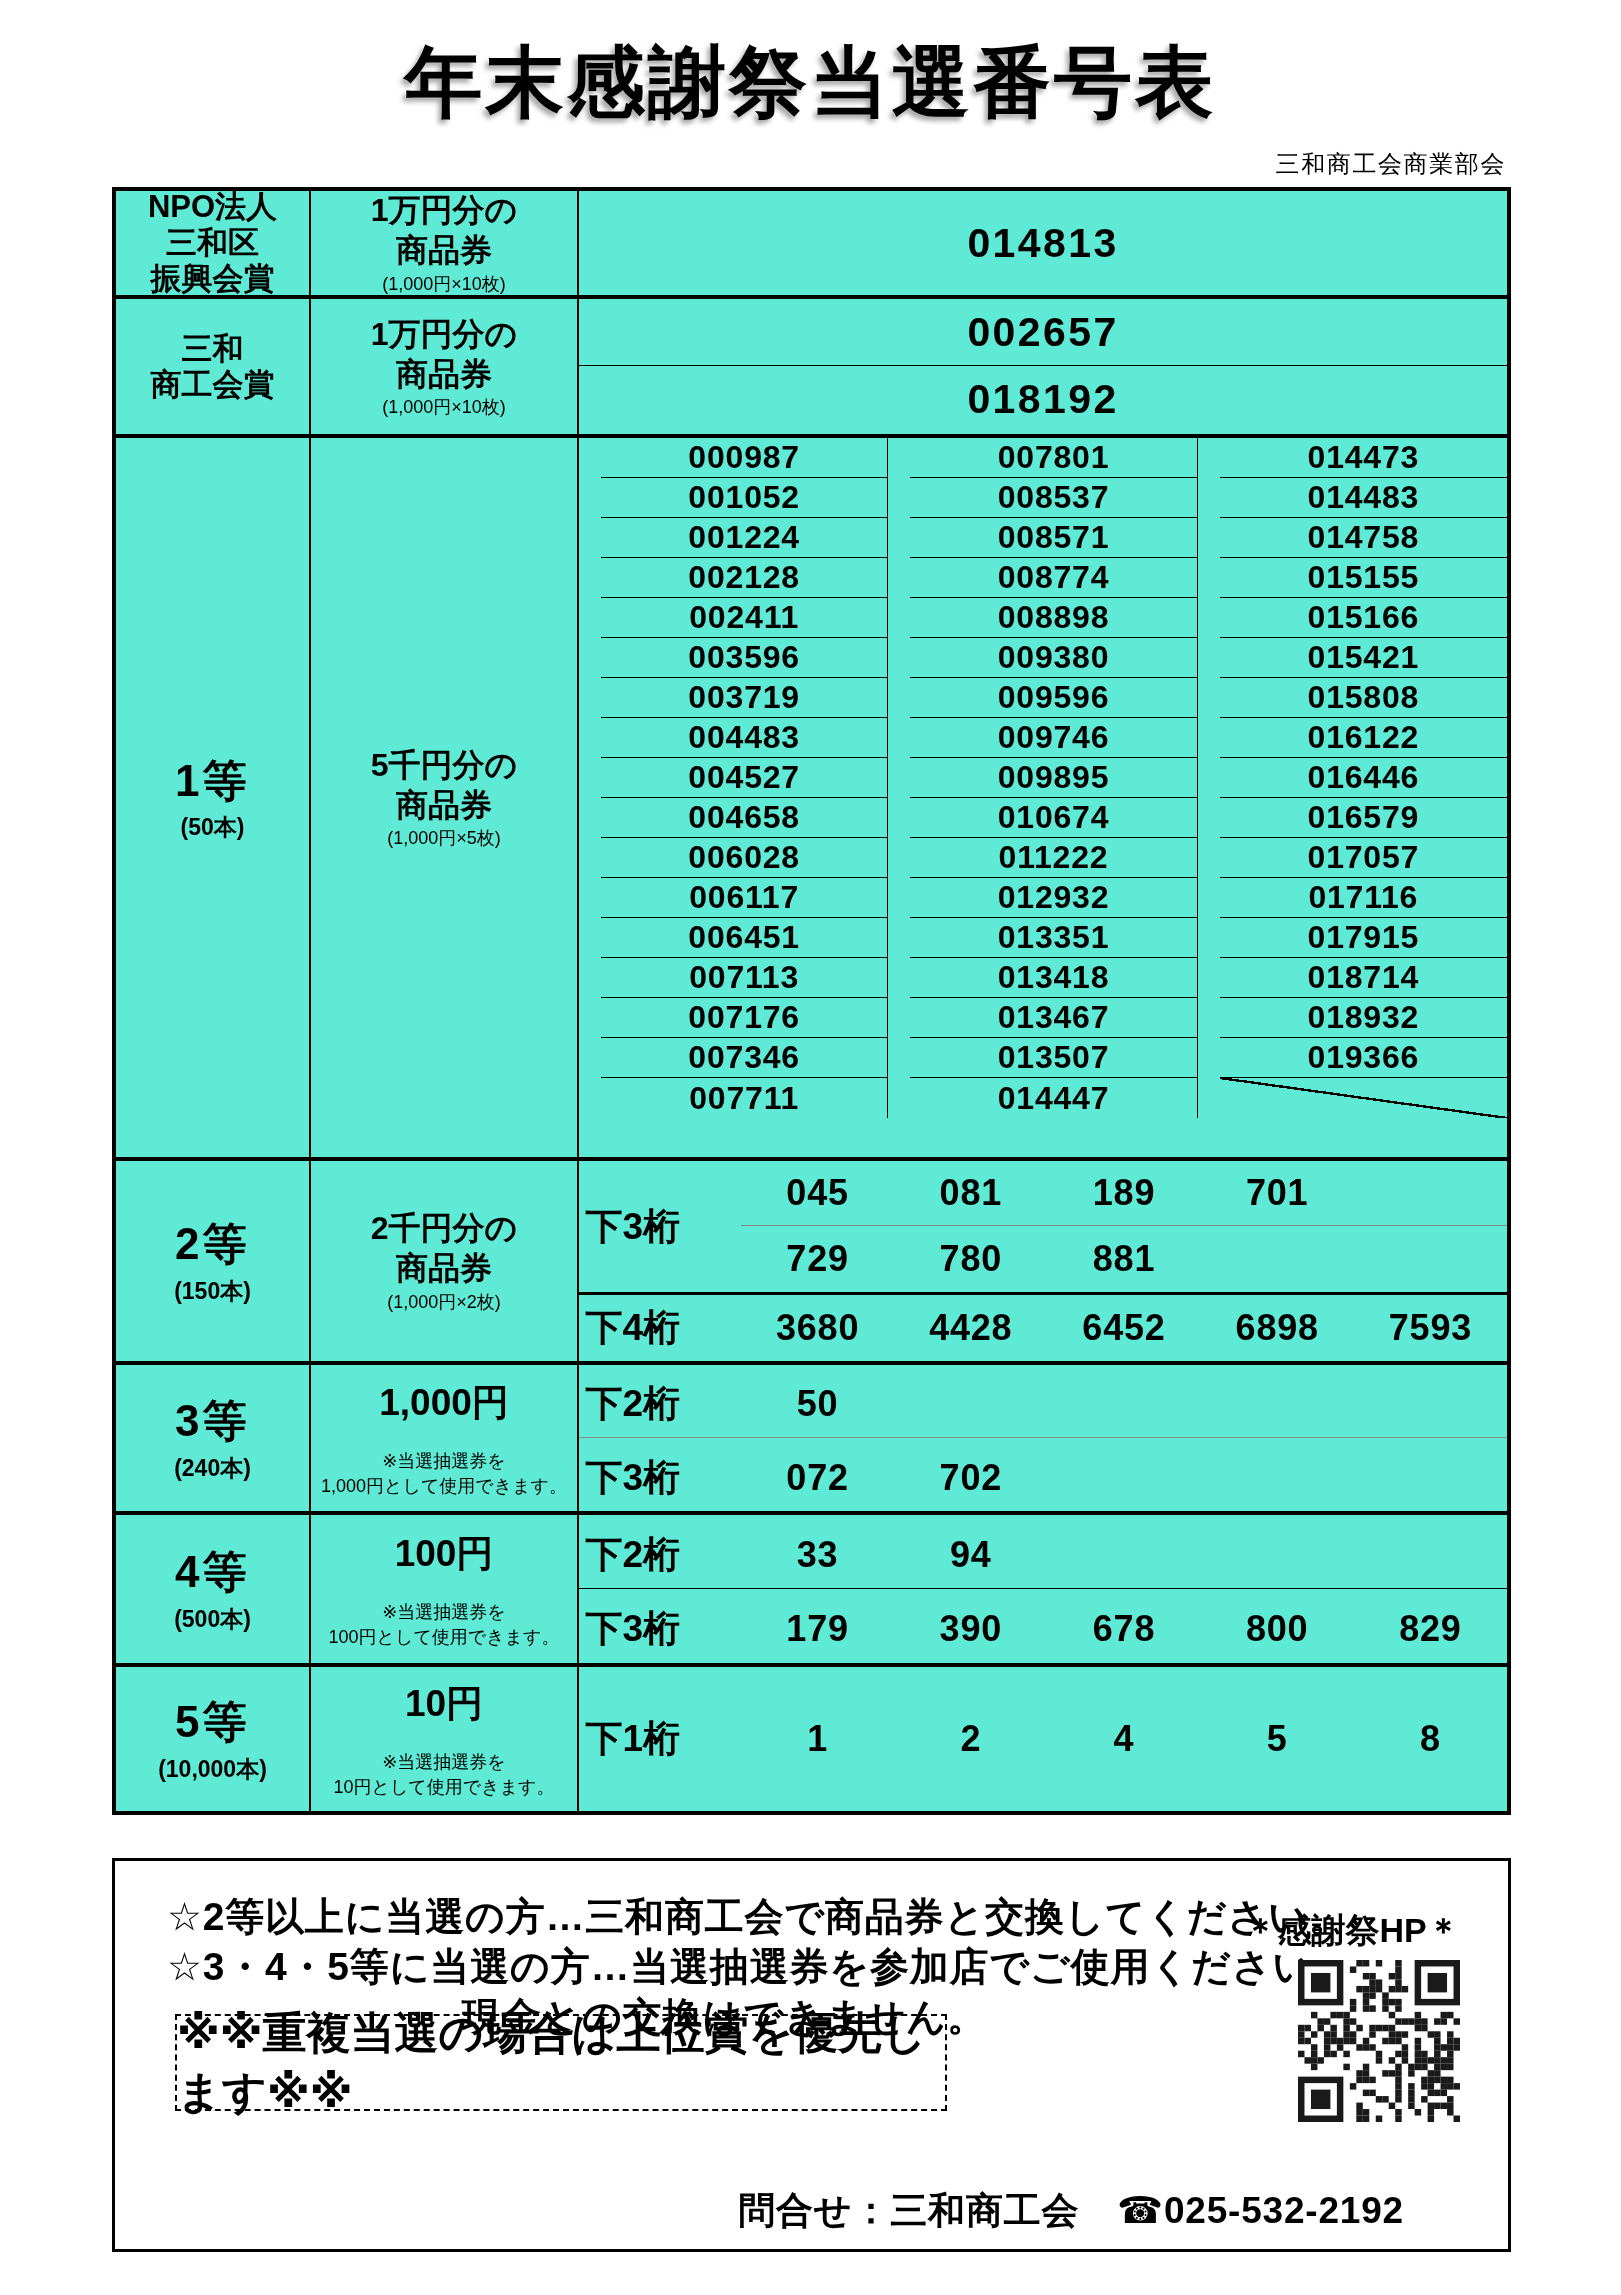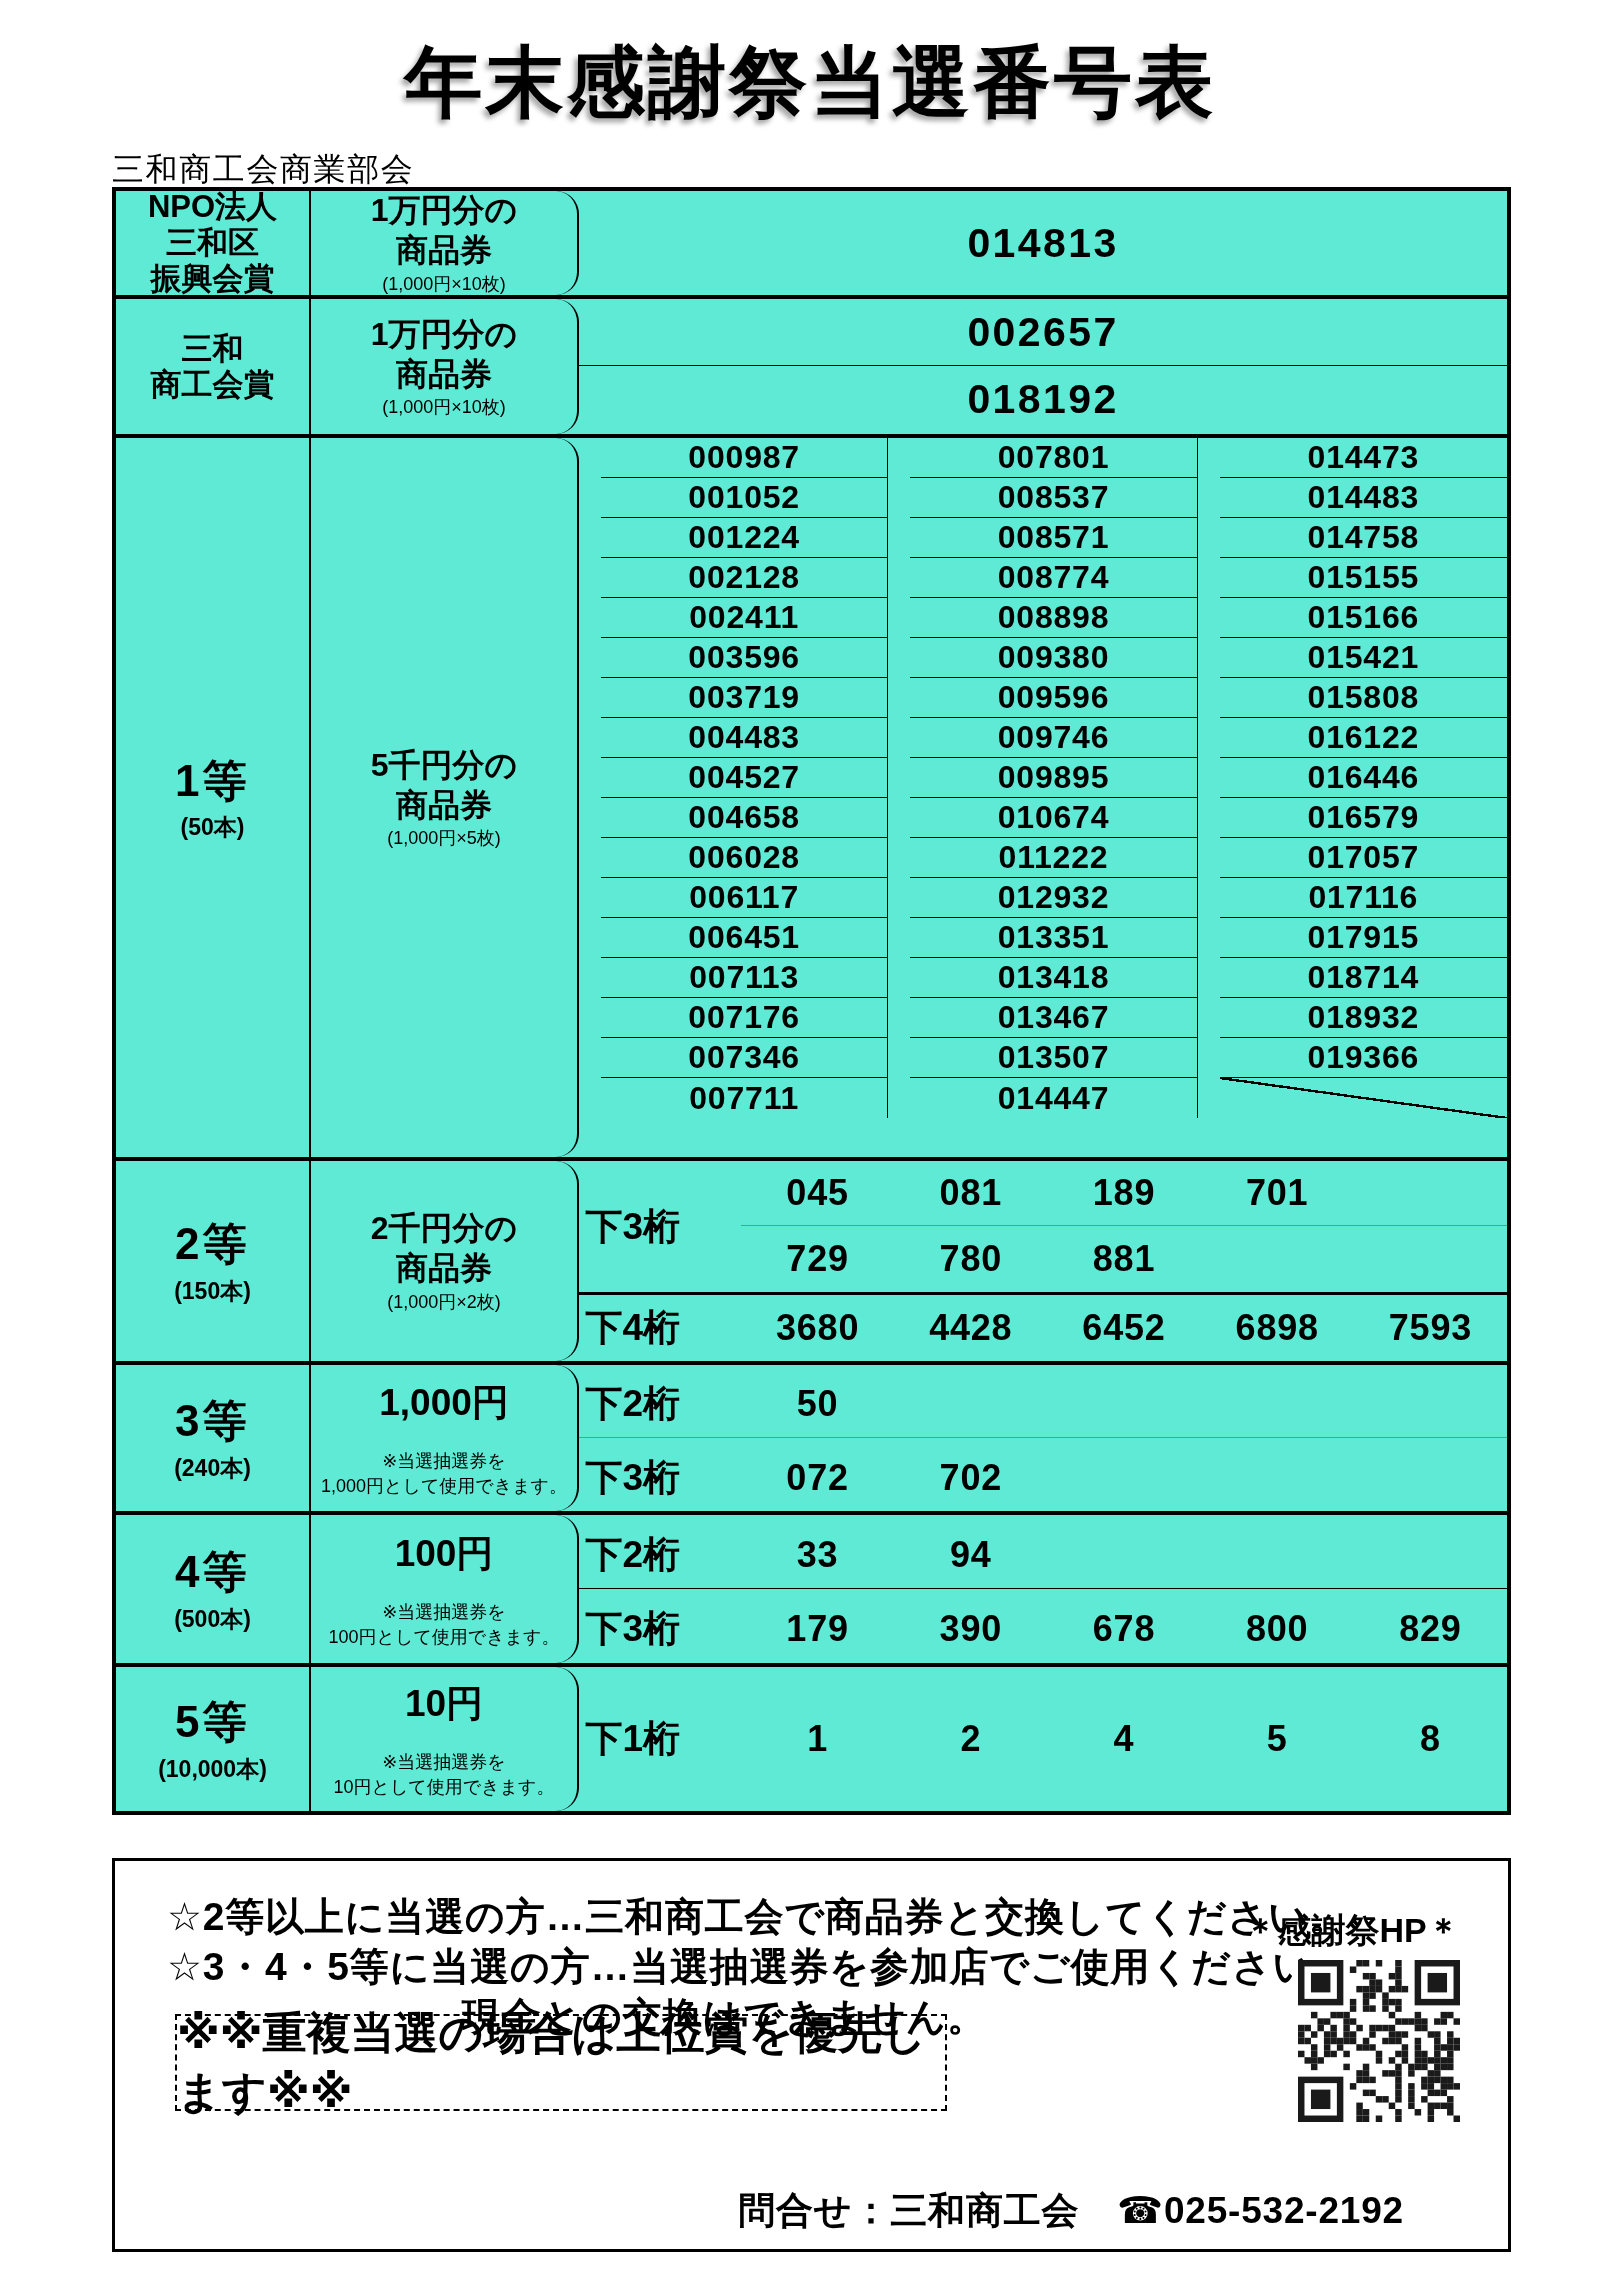--- a/index.html
+++ b/index.html
@@ -6,31 +6,31 @@
   body{
     width:1621px;height:2295px;position:relative;background:#ffffff;color:#000;
     font-family:"Liberation Sans","DejaVu Sans",sans-serif;overflow:hidden;
   }
   .title{
     position:absolute;top:31px;left:0;width:100%;text-align:center;
     font-size:78px;font-weight:900;letter-spacing:3.2px;
     text-shadow:-3.2px 4px 4.9px rgba(0,0,0,0.35);
   }
   .subtitle{
-    position:absolute;top:148px;left:112px;width:1394px;text-align:left;
-    font-size:32px;font-family:"Liberation Serif","DejaVu Serif",serif;letter-spacing:1.6px;
+    position:absolute;top:148px;left:112px;width:1394px;text-align:right;
+    font-size:24px;font-family:"Liberation Serif","DejaVu Serif",serif;letter-spacing:1.6px;
   }
   .main-table{
     position:absolute;left:112px;top:187px;width:1399px;
     border:4.9px solid #000;box-sizing:border-box;background:#5eead4;
   }
   .tier{display:flex;border-bottom:4.9px solid #000;overflow:hidden;}
   .tier:last-child{border-bottom:none;}
   .col1{width:195px;border-right:2.4px solid #000;display:flex;flex-direction:column;justify-content:center;align-items:center;box-sizing:border-box;}
-  .col2{width:268px;border-right:2.4px solid #000;display:flex;flex-direction:column;justify-content:center;align-items:center;box-sizing:border-box;text-align:center;border-radius:23px;}
+  .col2{width:268px;border-right:2.4px solid #000;display:flex;flex-direction:column;justify-content:center;align-items:center;box-sizing:border-box;text-align:center;}
   .col3{flex:1;display:flex;flex-direction:column;box-sizing:border-box;}
   .h-npo{height:104px;}
   .h-sanwa{height:135px;}
   .h-t1{height:719px;}
   .h-t2{height:200px;}
   .h-t3{height:146px;}
   .h-t4{height:148px;}
   .h-t5{height:144px;}
   .name-line{font-size:31px;font-weight:bold;line-height:1.16;}
   .rank{font-size:44px;font-weight:bold;letter-spacing:3.2px;}

